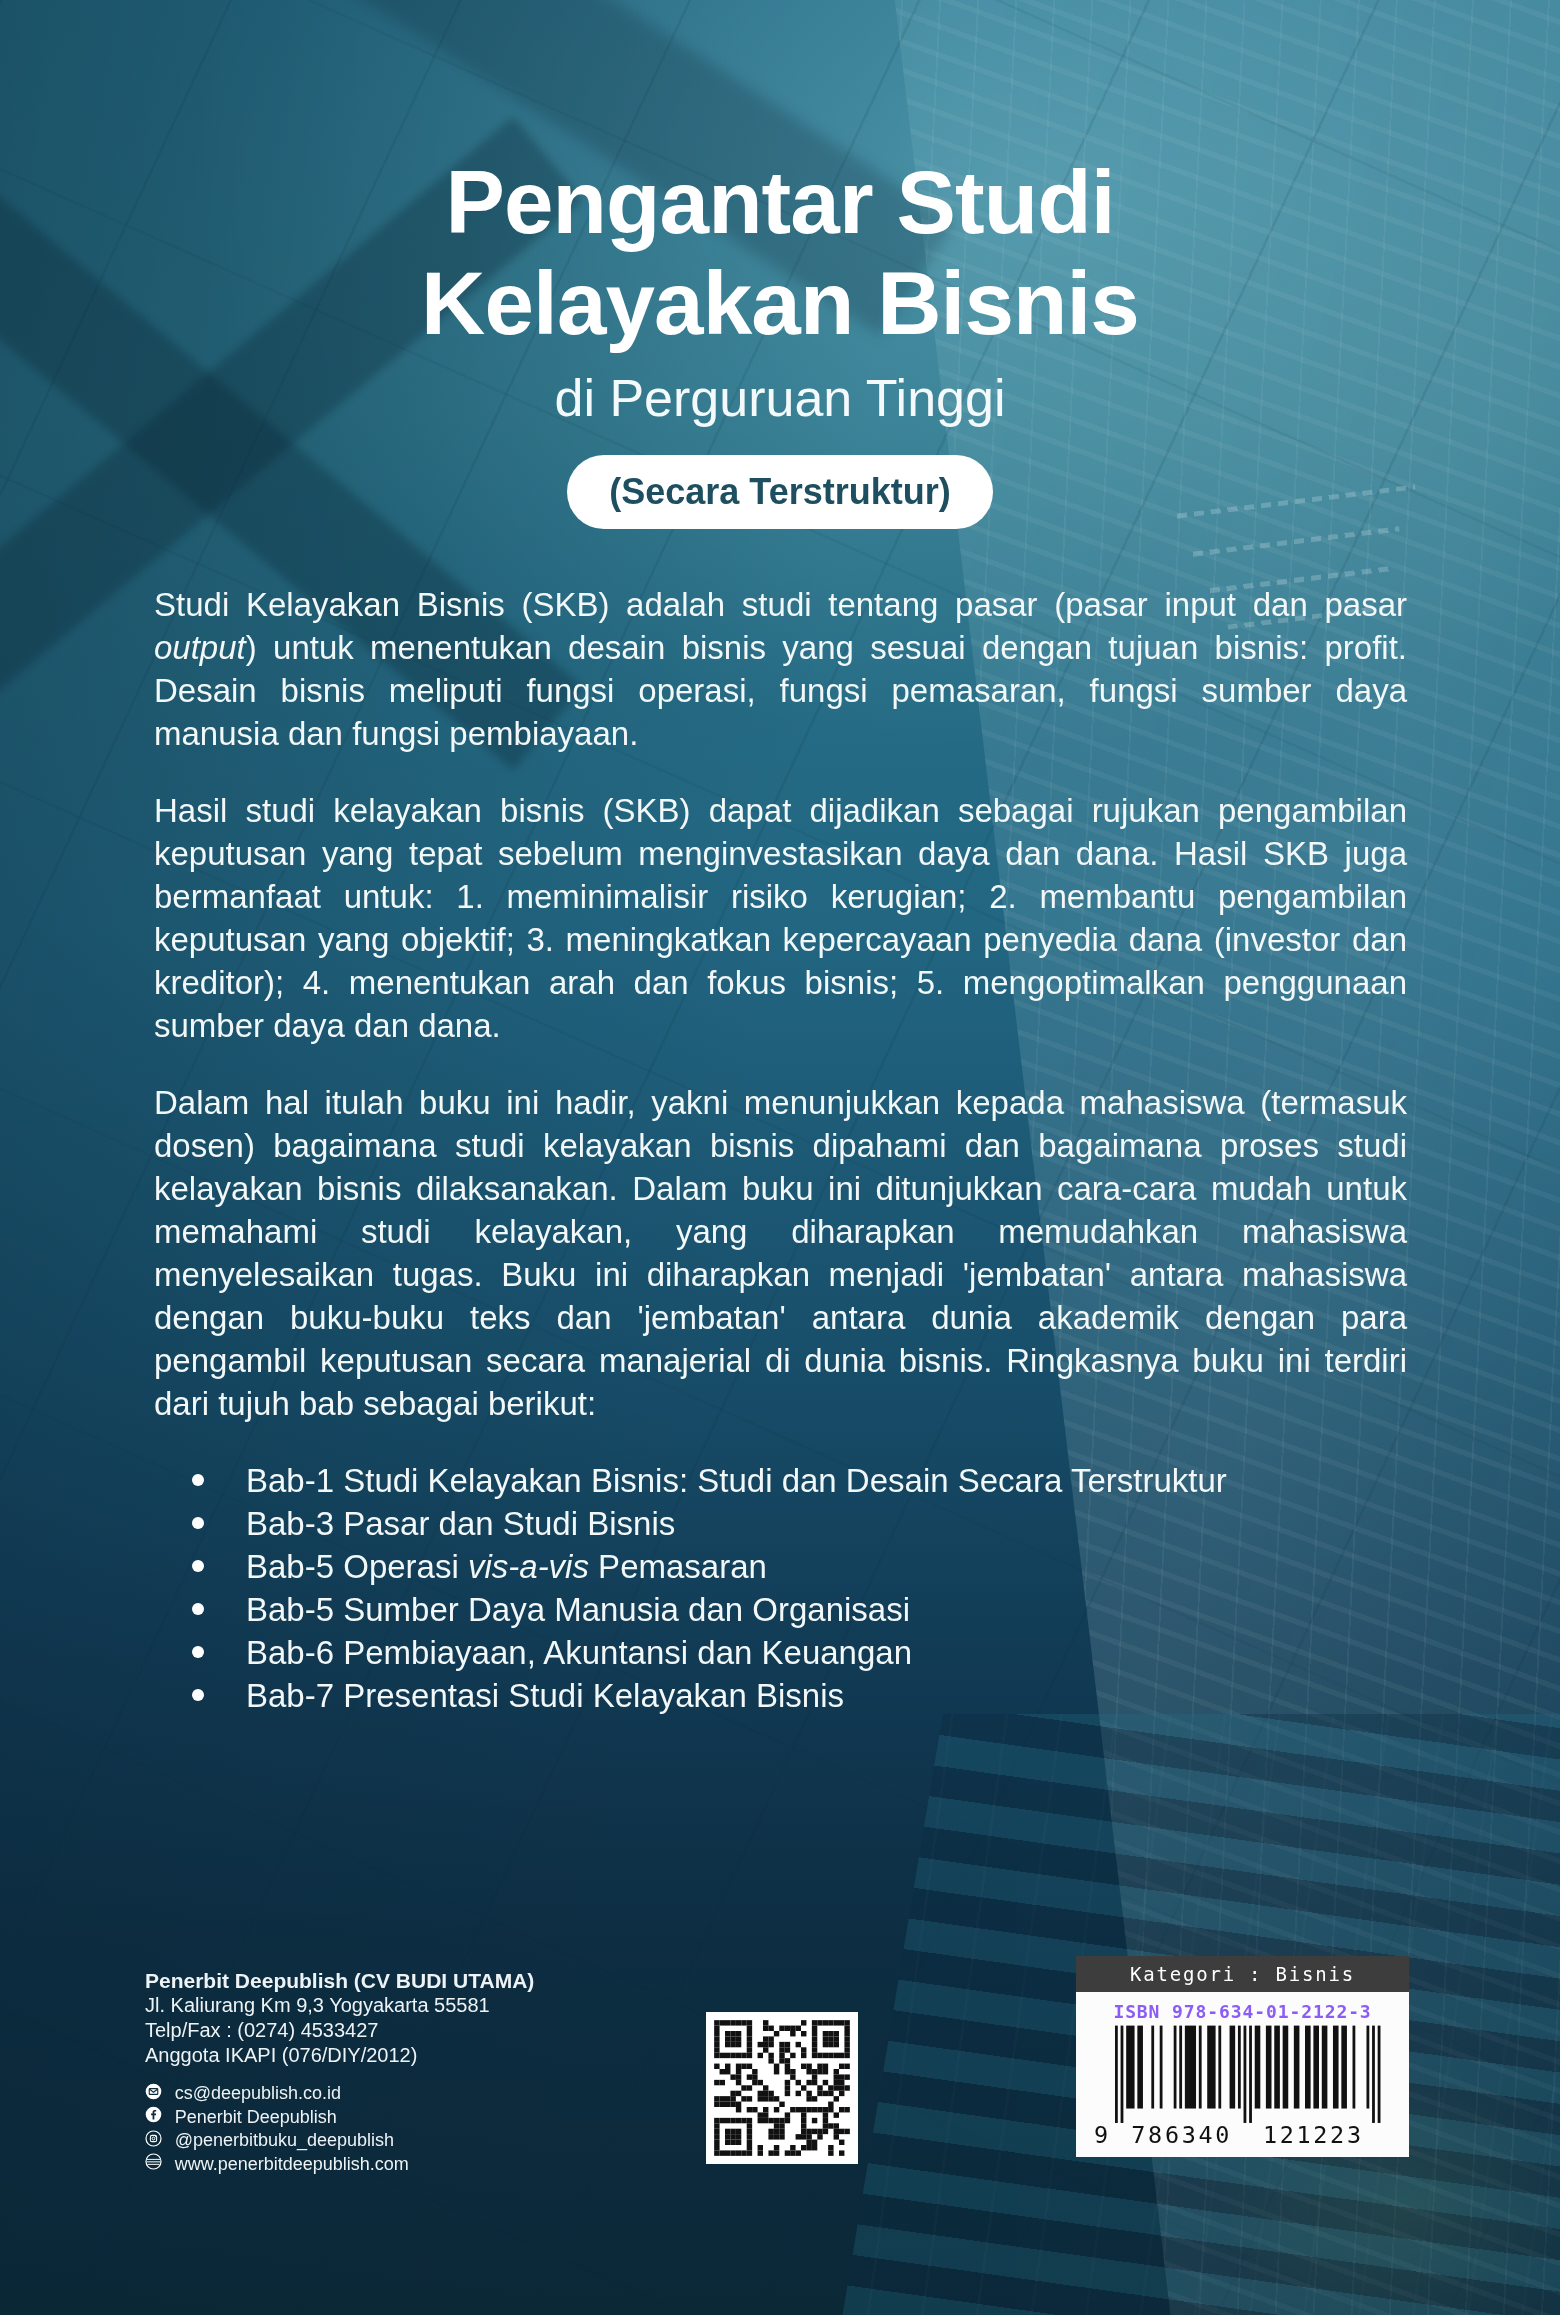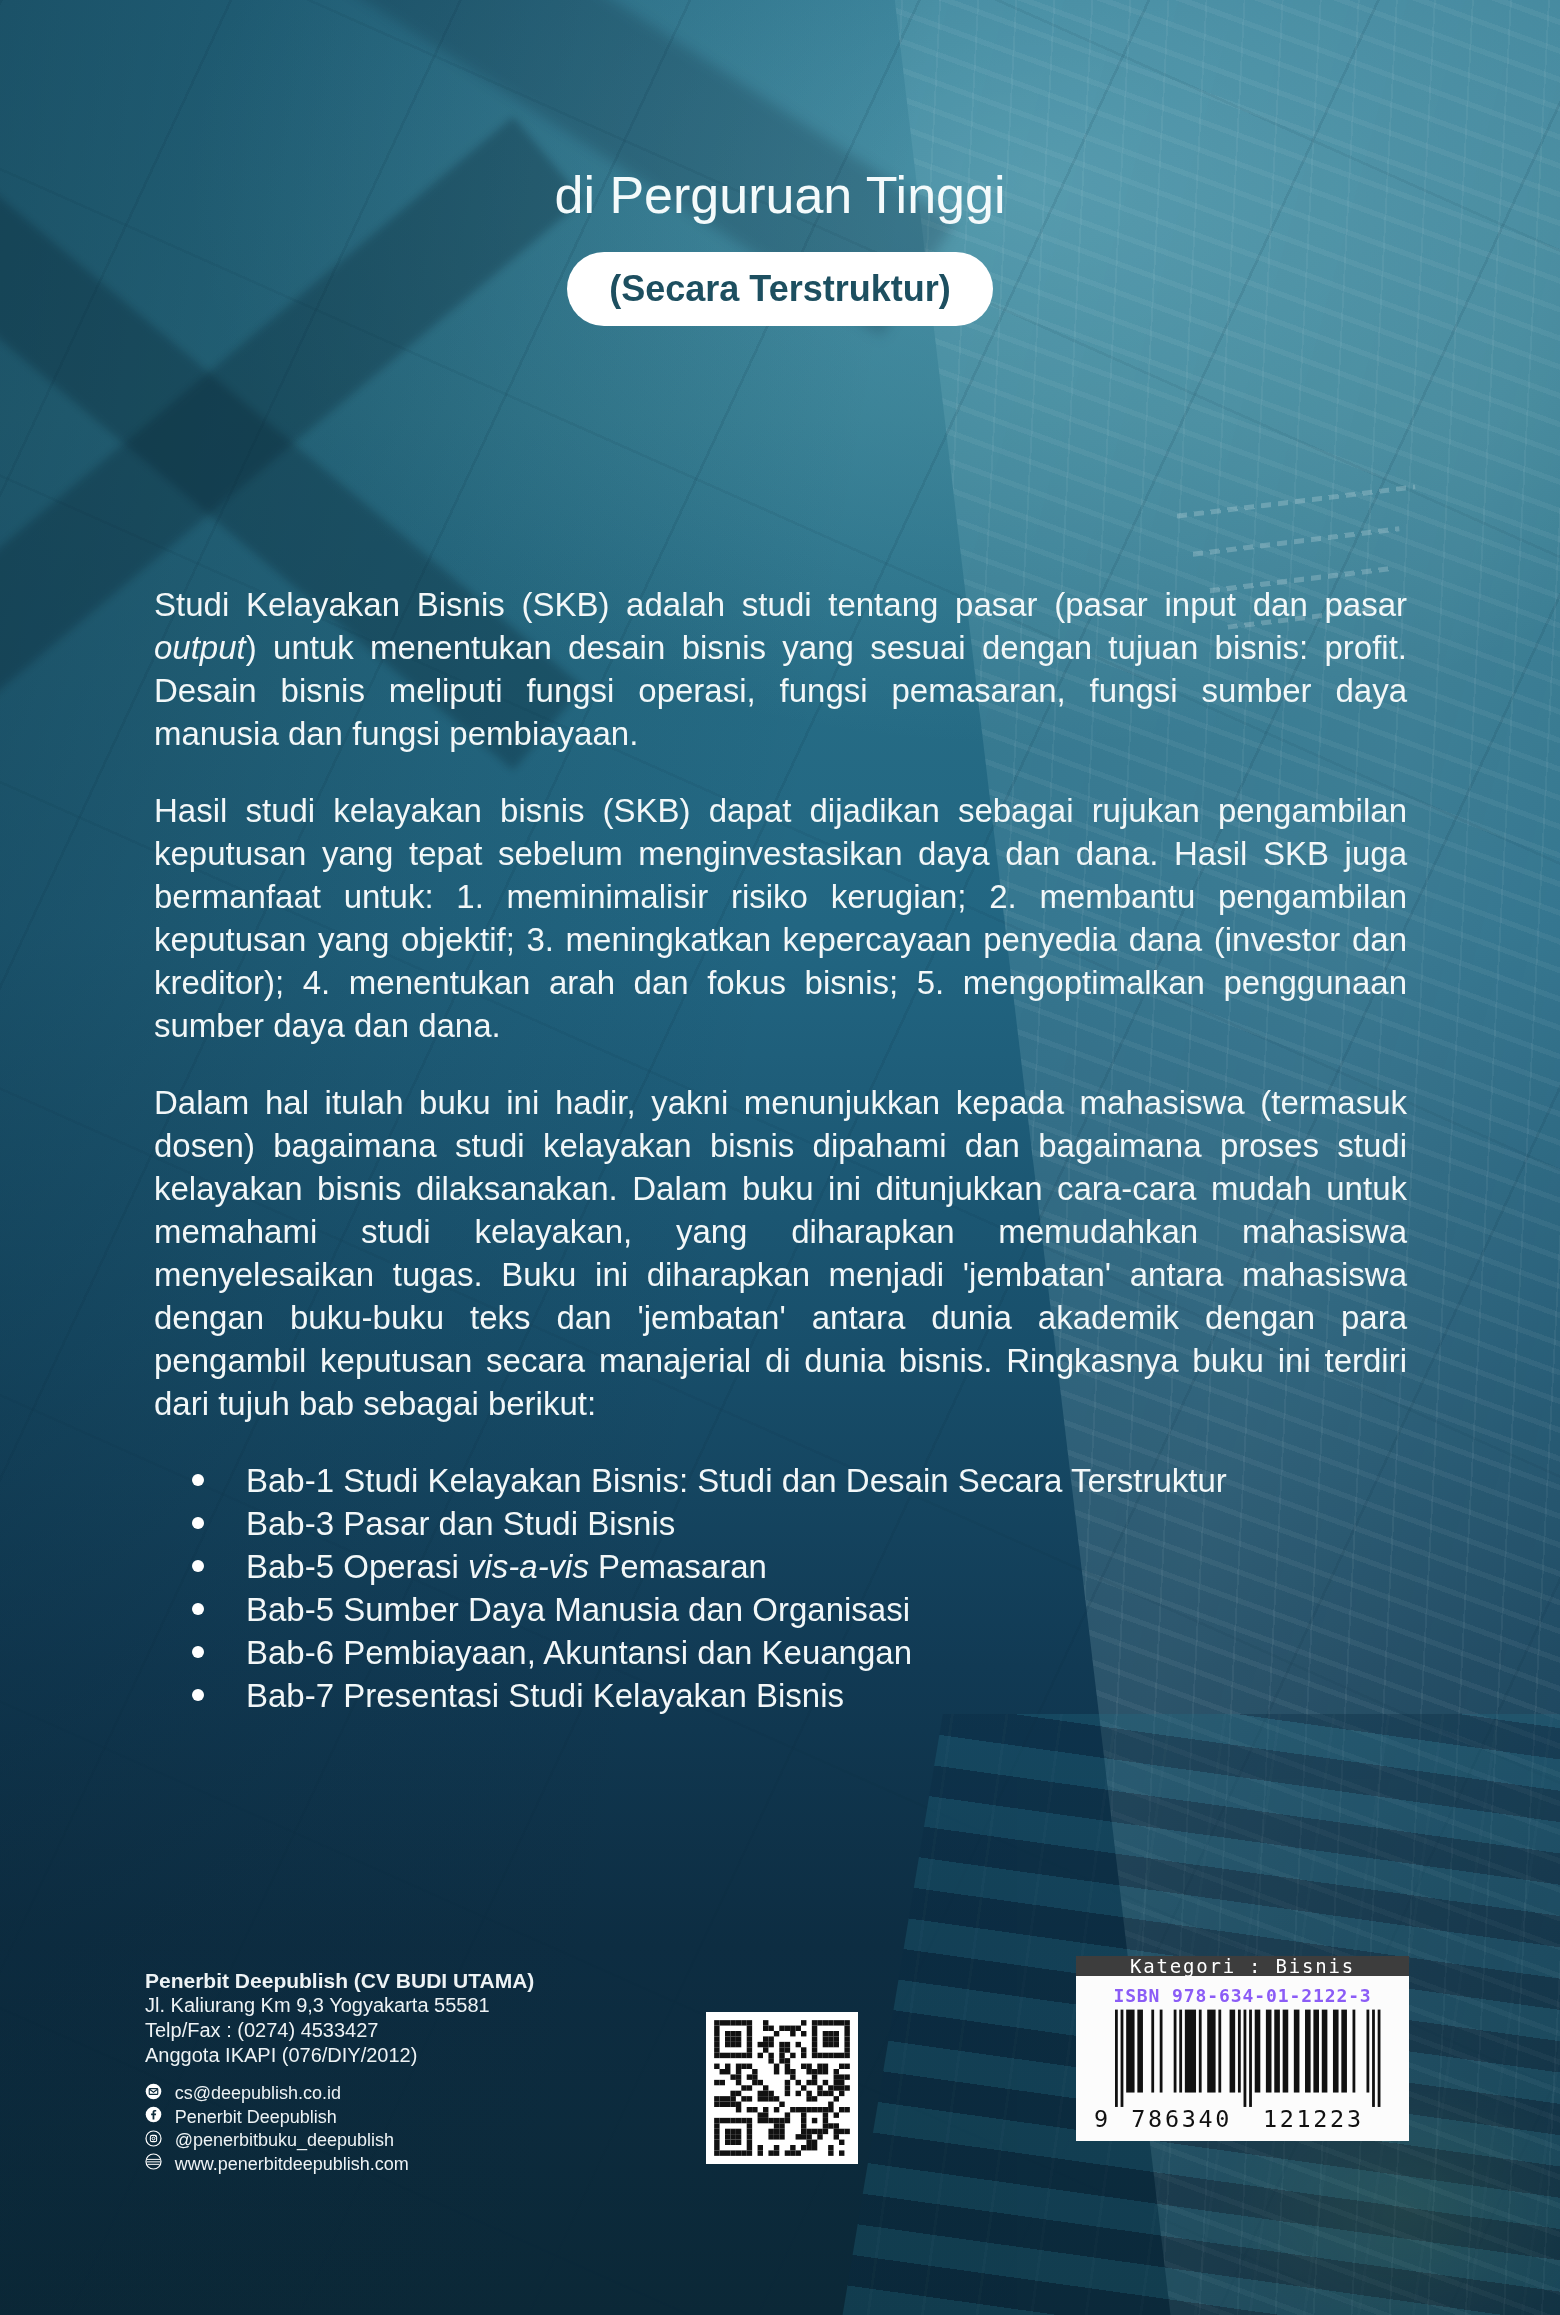--- a/index.html
+++ b/index.html
@@ -54,21 +54,21 @@
   .publisher{position:absolute;left:145px;top:1968px;width:525px;color:#eef3f5;}
   .pub-name{font-weight:bold;font-size:21px;line-height:25px;}
   .pub-line{font-size:20px;line-height:25px;}
   .contacts{margin-top:14px;}
   .contact-row{display:flex;align-items:center;gap:12.7px;font-size:18px;height:23.5px;}
   .contact-row svg{flex:0 0 auto;}
 
   .qr-box{position:absolute;left:706px;top:2012px;width:152px;height:152px;background:#ffffff;}
 
   .barcode-card{position:absolute;left:1076px;top:1956px;width:333px;}
-  .cat-bar{height:20px;background:#3d3d3d;color:#ffffff;display:flex;align-items:center;justify-content:center;
+  .cat-bar{height:36px;background:#3d3d3d;color:#ffffff;display:flex;align-items:center;justify-content:center;
       font-family:"DejaVu Sans Mono",monospace;font-size:19px;letter-spacing:1.8px;}
   .bar-white{background:#fcfcfc;padding:9px 0 3.6px 0;text-align:center;}
   .isbn-line{font-family:"DejaVu Sans Mono",monospace;font-weight:bold;font-size:18px;color:#8b5cf6;letter-spacing:0.9px;}
   .ean-digits{font-family:"DejaVu Sans Mono",monospace;}
 </style>
 </head>
 <body>
 
 <div class="page">
 
@@ -78,20 +78,21 @@
   <div class="bg bg-x2"></div>
   <div class="bg bg-diag"></div>
   <div class="bg bg-panes"></div>
   <div class="bg bg-bottomright"></div>
   <div class="bg dash d1"></div>
   <div class="bg dash d2"></div>
   <div class="bg dash d3"></div>
   <div class="bg dash d4"></div>
 
   <header class="title-block">
+    <h1 class="title"><span>Pengantar Studi</span><br><span>Kelayakan Bisnis</span></h1>
     <div class="subtitle">di Perguruan Tinggi</div>
     <div><span class="badge">(Secara Terstruktur)</span></div>
   </header>
 
   <main class="synopsis">
     <p><span>Studi Kelayakan Bisnis (SKB) adalah studi tentang pasar (pasar input dan pasar </span><em>output</em><span>) untuk menentukan desain bisnis yang sesuai dengan tujuan bisnis: profit. Desain bisnis meliputi fungsi operasi, fungsi pemasaran, fungsi sumber daya manusia dan fungsi pembiayaan.</span></p>
     <p>Hasil studi kelayakan bisnis (SKB) dapat dijadikan sebagai rujukan pengambilan keputusan yang tepat sebelum menginvestasikan daya dan dana. Hasil SKB juga bermanfaat untuk: 1. meminimalisir risiko kerugian; 2. membantu pengambilan keputusan yang objektif; 3. meningkatkan kepercayaan penyedia dana (investor dan kreditor); 4. menentukan arah dan fokus bisnis; 5. mengoptimalkan penggunaan sumber daya dan dana.</p>
     <p>Dalam hal itulah buku ini hadir, yakni menunjukkan kepada mahasiswa (termasuk dosen) bagaimana studi kelayakan bisnis dipahami dan bagaimana proses studi kelayakan bisnis dilaksanakan. Dalam buku ini ditunjukkan cara-cara mudah untuk memahami studi kelayakan, yang diharapkan memudahkan mahasiswa menyelesaikan tugas. Buku ini diharapkan menjadi 'jembatan' antara mahasiswa dengan buku-buku teks dan 'jembatan' antara dunia akademik dengan para pengambil keputusan secara manajerial di dunia bisnis. Ringkasnya buku ini terdiri dari tujuh bab sebagai berikut:</p>
     <ul class="chapter-list" id="chapter-list">
         <li><span>Bab-1 Studi Kelayakan Bisnis: Studi dan Desain Secara Terstruktur</span></li>

